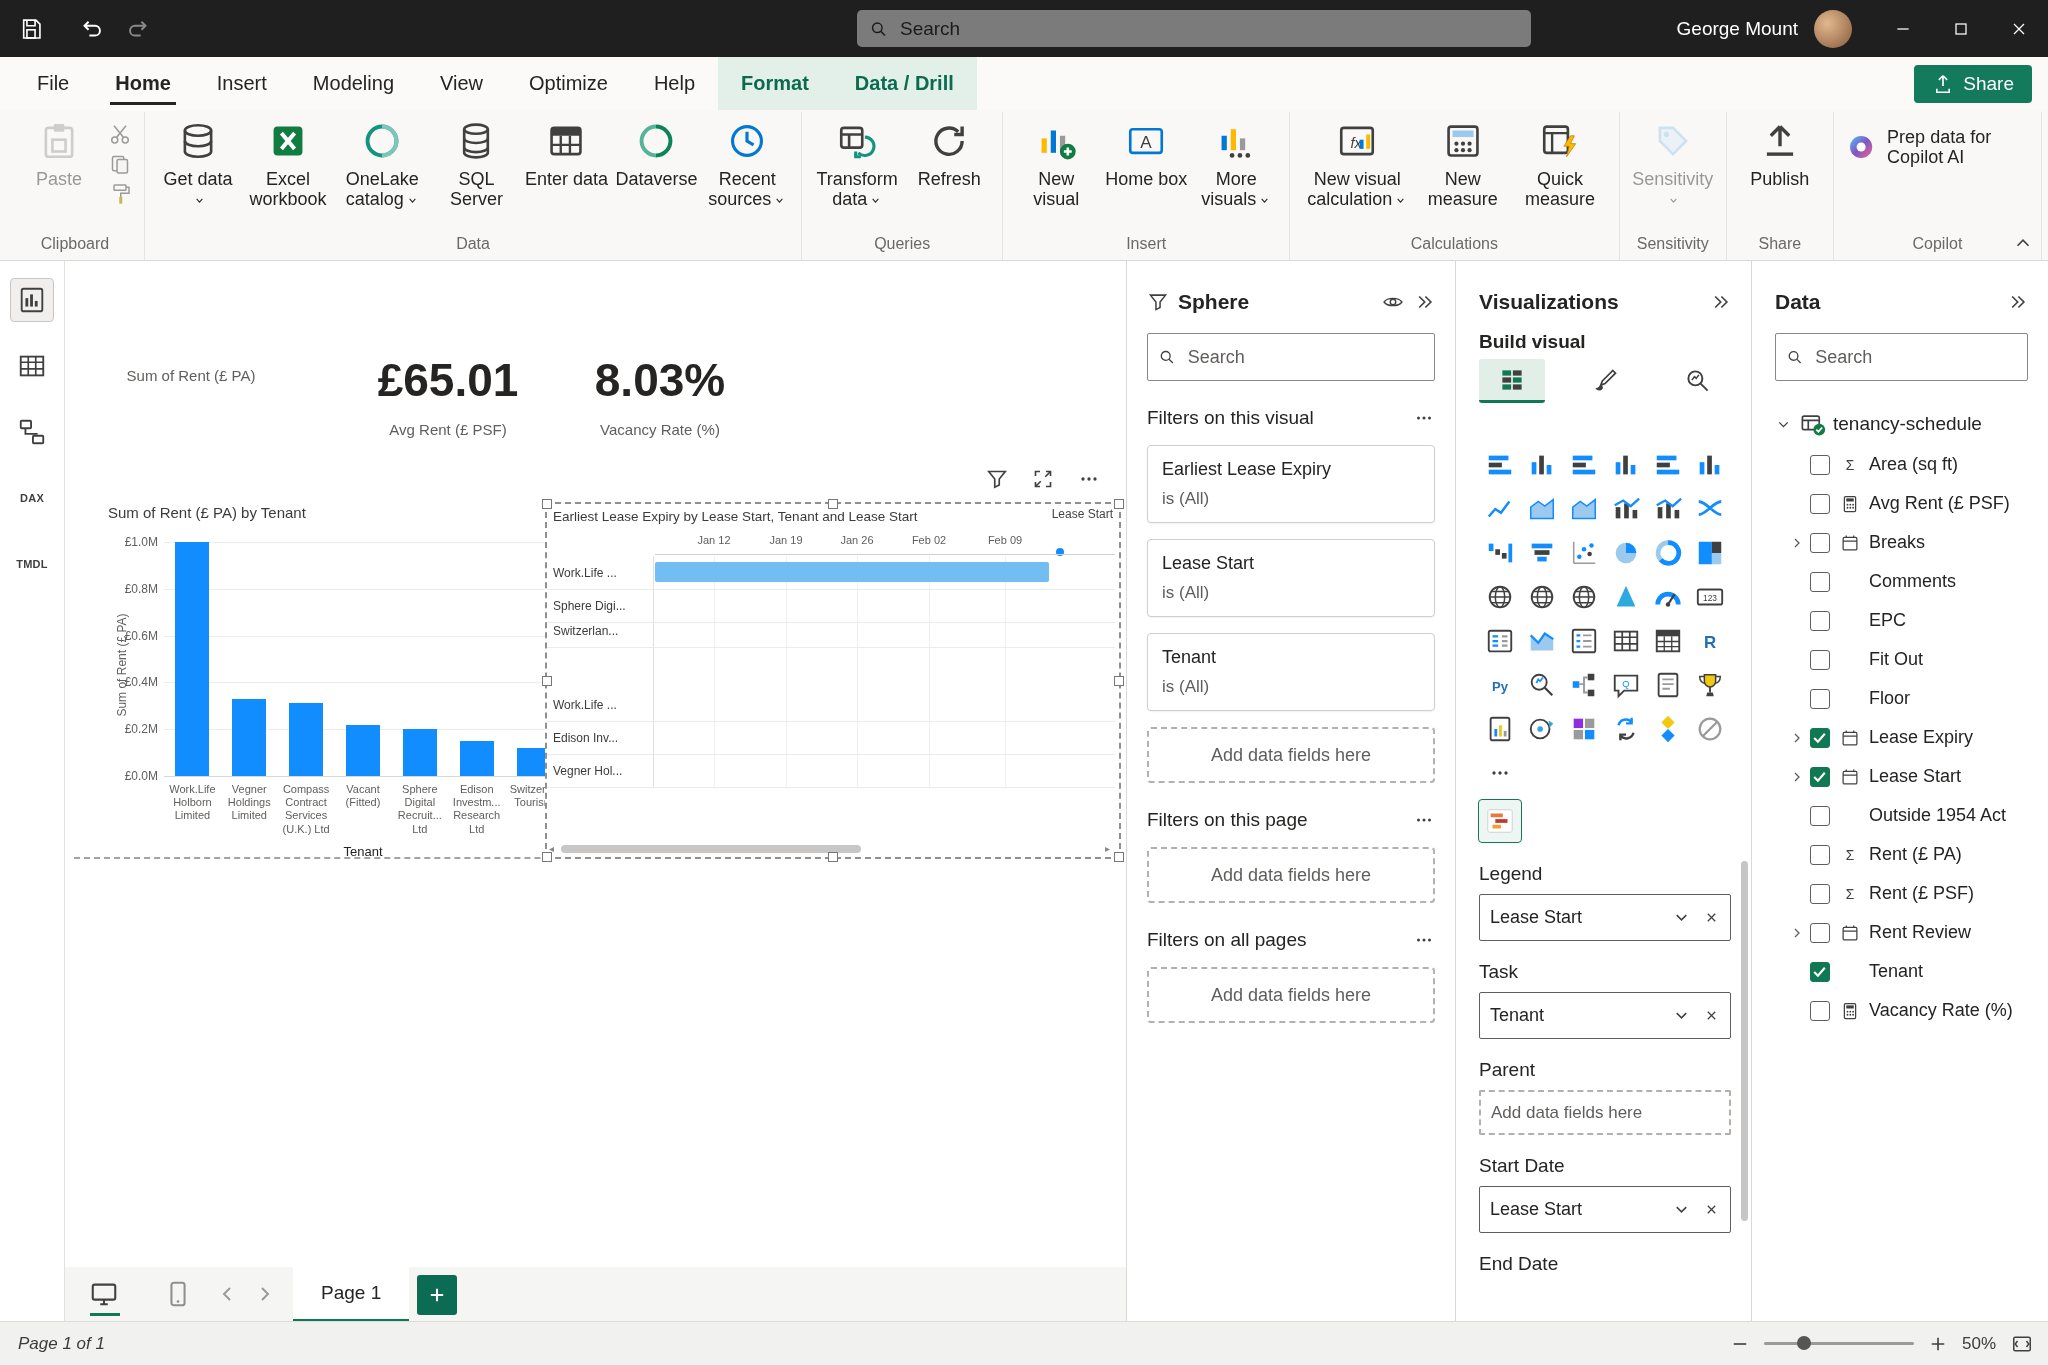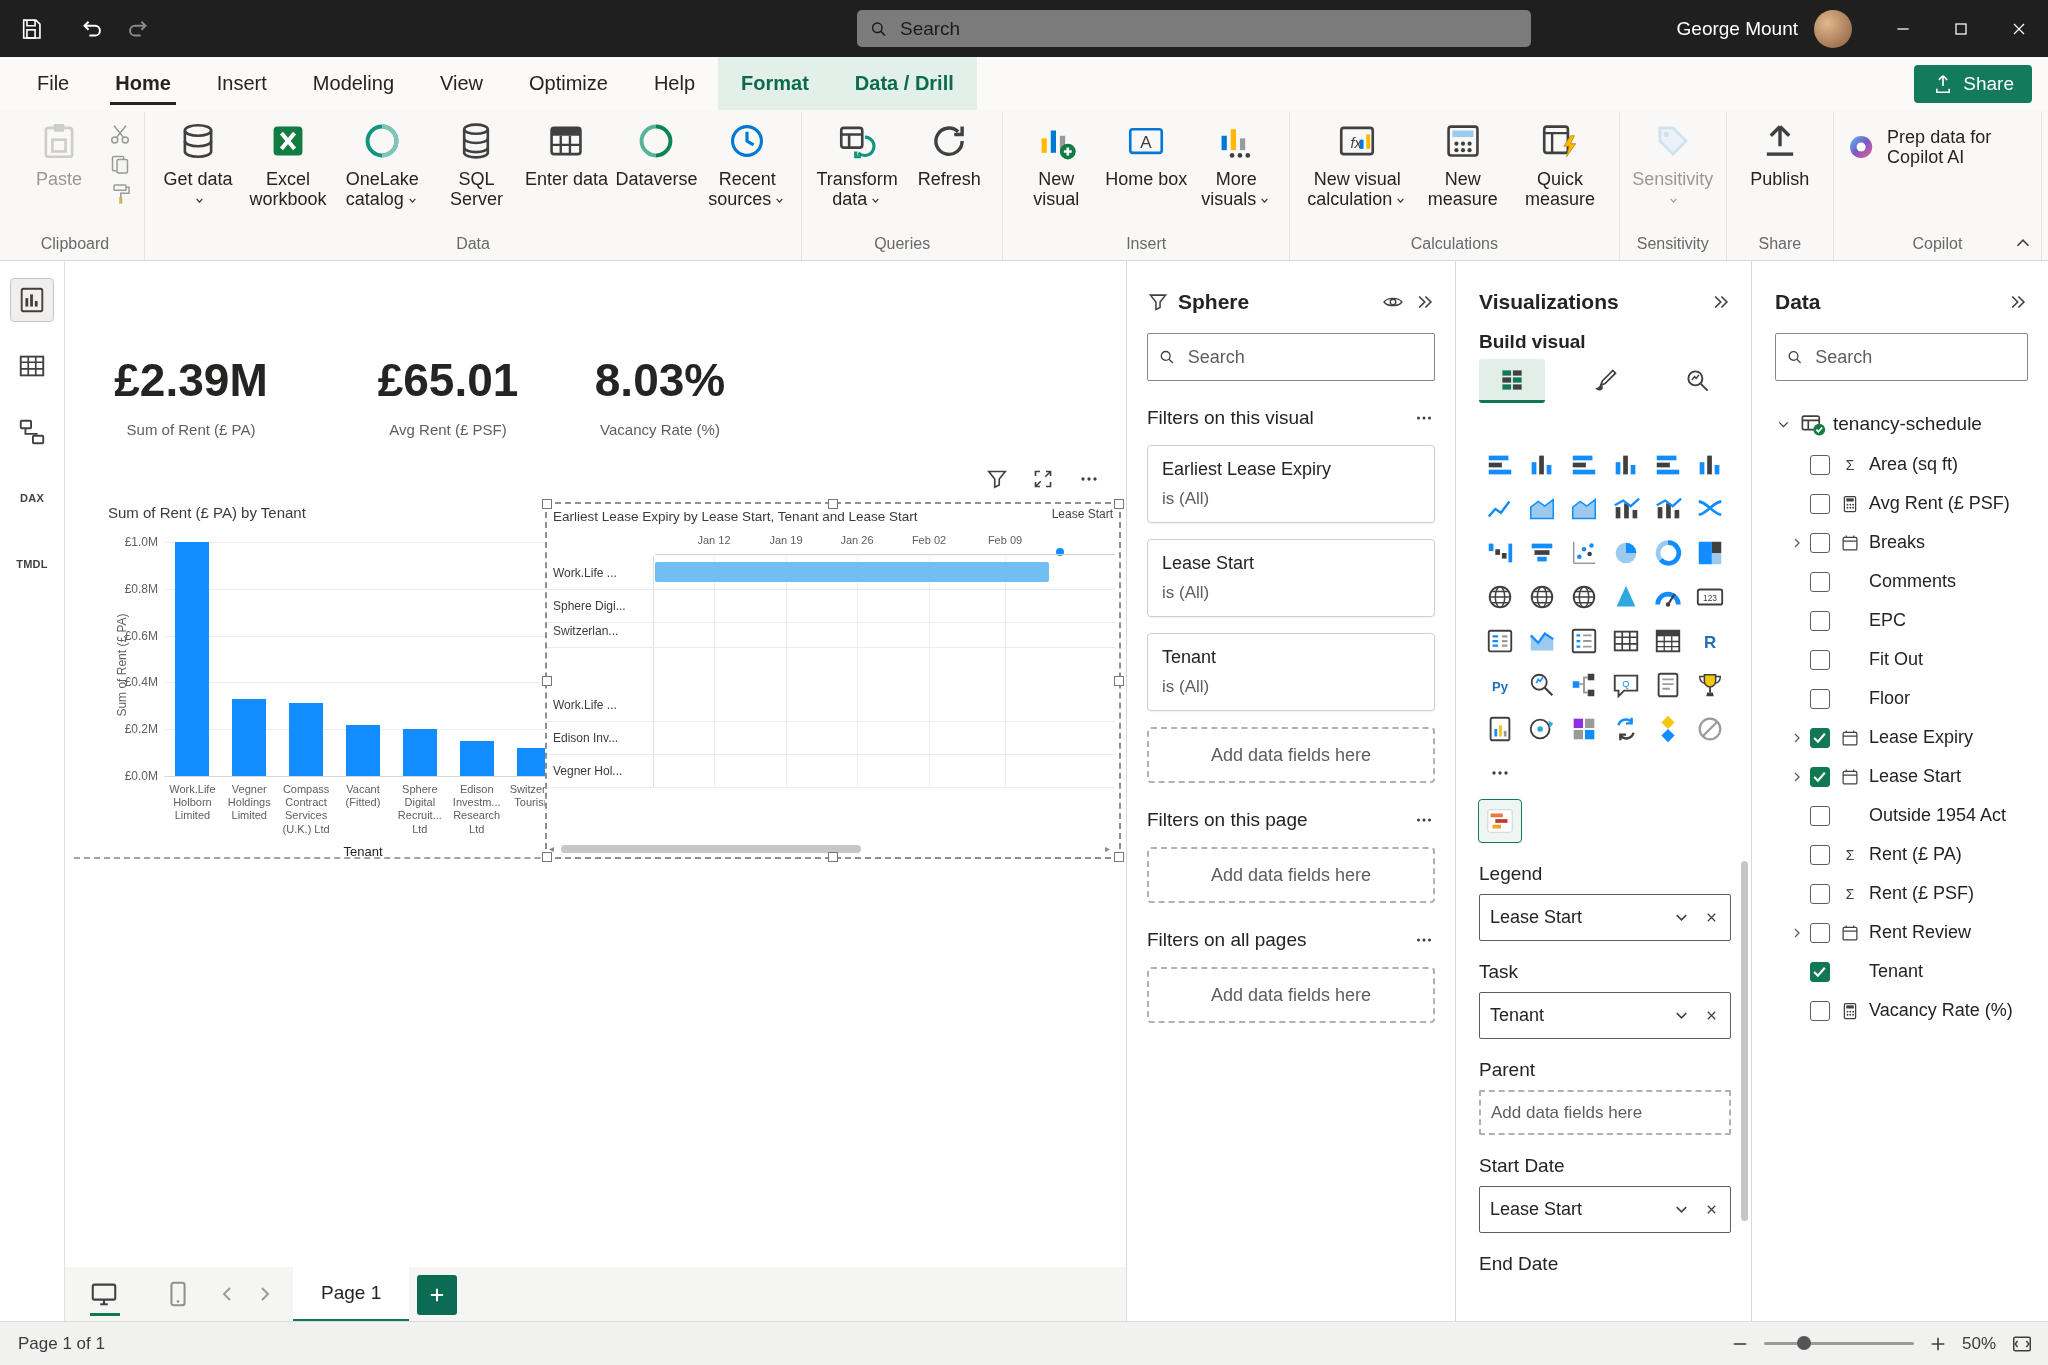--- a/index.html
+++ b/index.html
@@ -143,21 +143,21 @@
   .drow .chev{width:16px;height:16px;color:#605e5c;flex:0 0 16px;margin-right:5px;}
   .cb{width:20px;height:20px;border:1.6px solid #605e5c;border-radius:3px;box-sizing:border-box;margin-right:9px;flex:0 0 20px;cursor:pointer;}
   .cb.on{background:#117854;border-color:#117854;}
   .cb .ic{width:17px;height:17px;}
   .dicon{width:22px;height:22px;flex:0 0 22px;margin-right:8px;display:flex;align-items:center;justify-content:center;}
   .dicon .ic{width:20px;height:20px;}
   .dlabel{font-size:18px;color:#252423;white-space:nowrap;}
   
   #statusbar{position:absolute;left:0;right:0;bottom:0;height:43px;background:#f1f1f0;border-top:1px solid #dcdcda;
              display:flex;align-items:center;font-size:17px;color:#3b3b3b;}
-  #sb-left{margin-left:18px;}
+  #sb-left{margin-left:18px;font-style:italic;}
   #sb-right{margin-left:auto;display:flex;align-items:center;gap:14px;margin-right:14px;}
   #sb-right .ic{width:20px;height:20px;cursor:pointer;}
   #zoom-track{position:relative;width:150px;height:3px;background:#9a9a98;border-radius:2px;cursor:pointer;}
   #zoom-thumb{position:absolute;left:22%;top:-6px;width:14px;height:14px;border-radius:50%;background:#555;}
 </style>
 </head>
 <body>
 
 <div id="app">
 
@@ -552,21 +552,20 @@
           <span class="rail-txt">DAX</span>
         </div>
         <div class="rail-item">
           <span class="rail-txt">TMDL</span>
         </div>
       </div>
 
     <div id="canvas">
       <div id="kpis">
           <div class="kpi" style="left:16px;top:92px">
-   <div class="kpi-value">£2.39M</div>
    <div class="kpi-label">Sum of Rent (£ PA)</div>
           </div>
           <div class="kpi" style="left:273px;top:92px">
    <div class="kpi-value">£65.01</div>
    <div class="kpi-label">Avg Rent (£ PSF)</div>
           </div>
           <div class="kpi" style="left:485px;top:92px">
    <div class="kpi-value">8.03%</div>
    <div class="kpi-label">Vacancy Rate (%)</div>
           </div>

